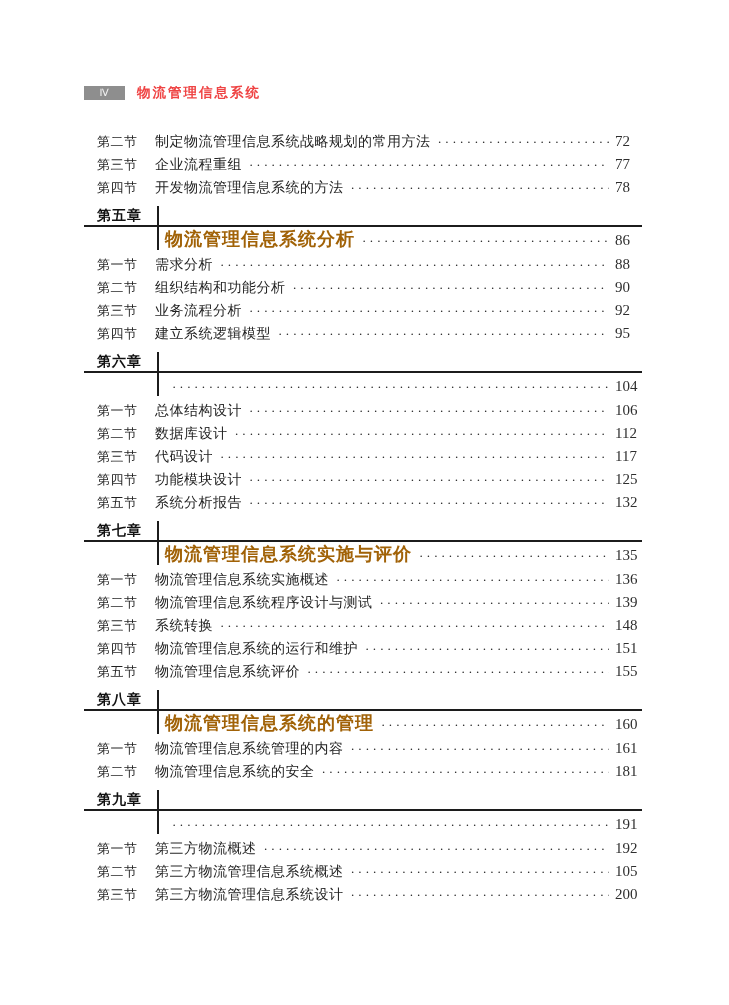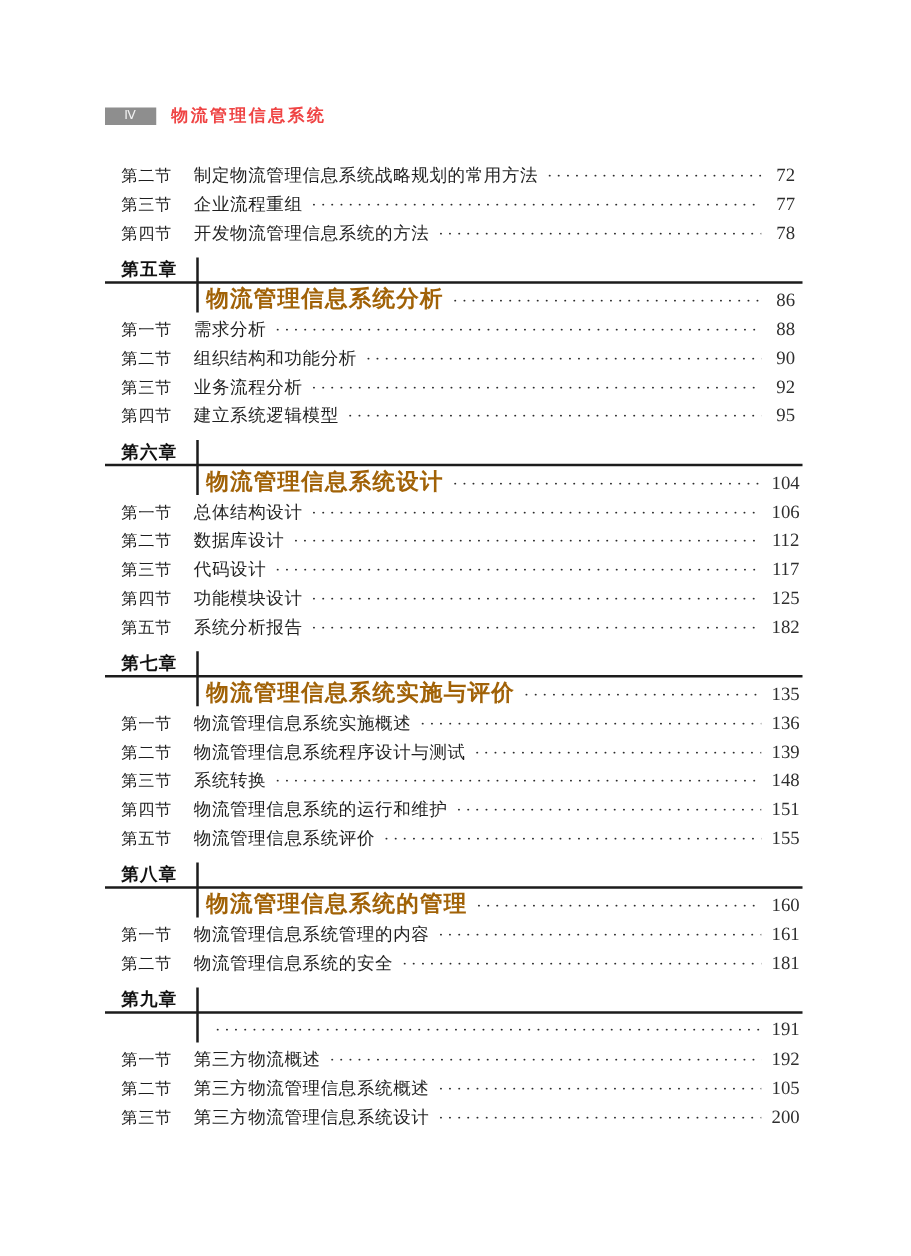--- a/index.html
+++ b/index.html
@@ -72,21 +72,21 @@
     color: #2b2b2b;
   }
   .leader::after {
     content: "····································································································································";
     font-size: 13px;
     letter-spacing: 3px;
   }
   .pagenum {
     flex: 0 0 auto;
     min-width: 27px;
-    text-align: center;
+    text-align: left;
     font-size: 15px;
     color: #2e2e2e;
   }
   
   .chapter { position: relative; margin-top: 7px; }
   .vline {
     position: absolute;
     left: 73px;
     top: 1px;
     width: 2px;
@@ -189,21 +189,20 @@
     <span class="pagenum">95</span>
   </div>
             </div>
   </section>
           <section class="chapter">
     <div class="vline"></div>
     <div class="ch-head">
       <span class="ch-label">第六章</span>
     </div>
     <div class="row ch-title-row">
-      <span class="ch-title">物流管理信息系统设计</span>
       <span class="leader"></span>
       <span class="pagenum">104</span>
     </div>
     <div class="sections">
               <div class="row sec-row">
     <span class="sec-label">第一节</span>
     <span class="sec-title">总体结构设计</span>
     <span class="leader"></span>
     <span class="pagenum">106</span>
   </div>
@@ -222,21 +221,21 @@
               <div class="row sec-row">
     <span class="sec-label">第四节</span>
     <span class="sec-title">功能模块设计</span>
     <span class="leader"></span>
     <span class="pagenum">125</span>
   </div>
               <div class="row sec-row">
     <span class="sec-label">第五节</span>
     <span class="sec-title">系统分析报告</span>
     <span class="leader"></span>
-    <span class="pagenum">182</span>
+    <span class="pagenum">132</span>
   </div>
             </div>
   </section>
           <section class="chapter">
     <div class="vline"></div>
     <div class="ch-head">
       <span class="ch-label">第七章</span>
     </div>
     <div class="row ch-title-row">
       <span class="ch-title">物流管理信息系统实施与评价</span>

